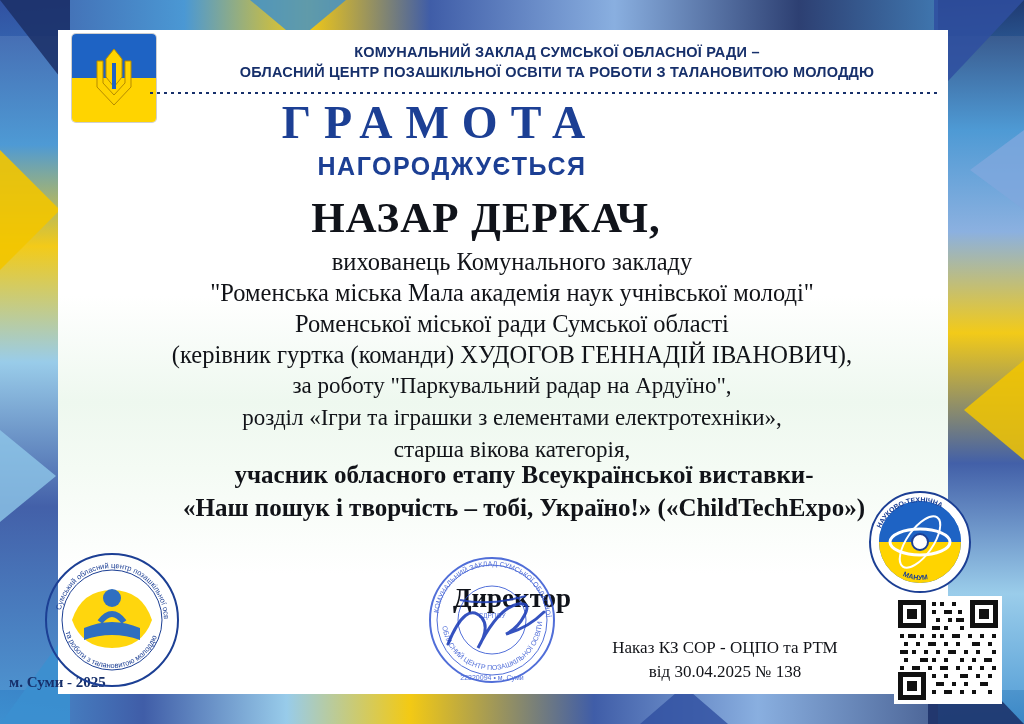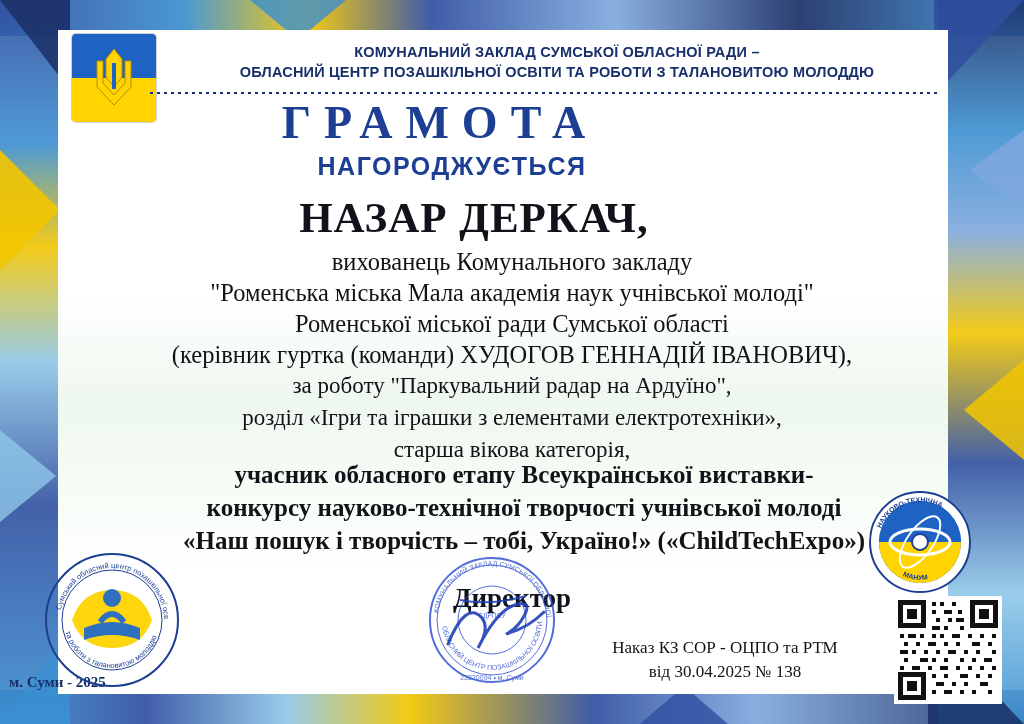--- a/index.html
+++ b/index.html
@@ -66,21 +66,21 @@
   .title{
     position:absolute;top:96px;left:0;width:880px;text-align:center;
     font-family:"Liberation Serif", serif;
     font-weight:bold;font-size:46px;letter-spacing:13px;color:#1c3f94;
   }
   .subtitle{
     position:absolute;top:152px;left:0;width:904px;text-align:center;
     font-weight:bold;font-size:25px;letter-spacing:1.5px;color:#1c3f94;
   }
   .name{
-    position:absolute;top:193px;left:0;width:948px;text-align:center;
+    position:absolute;top:193px;left:12px;width:948px;text-align:center;
     font-family:"Liberation Serif", serif;
     font-weight:bold;font-size:43px;letter-spacing:1px;color:#10131a;
   }
   .body-block{
     position:absolute;top:246px;left:0;width:1024px;text-align:center;
     color:#111318;
   }
   .body-block .ln{
     font-family:"Liberation Serif", serif;
     font-size:24.5px;line-height:31px;white-space:nowrap;
@@ -184,21 +184,20 @@
     </div>
 
     <div class="work-block">
       <div class="ln">за роботу "Паркувальний радар на Ардуїно",</div>
       <div class="ln">розділ «Ігри та іграшки з елементами електротехніки»,</div>
       <div class="ln">старша вікова категорія,</div>
     </div>
 
     <div class="contest">
       <div class="ln">учасник обласного етапу Всеукраїнської виставки-</div>
-      <div class="ln">конкурсу науково-технічної творчості учнівської молоді</div>
       <div class="ln">«Наш пошук і творчість – тобі, Україно!» («ChildTechExpo»)</div>
     </div>
 
     <div class="sign-row">
       <div class="sign-label">Директор</div>
     </div>
 
     <div class="order">
       <div>Наказ КЗ СОР - ОЦПО та РТМ</div>
       <div>від 30.04.2025 № 138</div>

